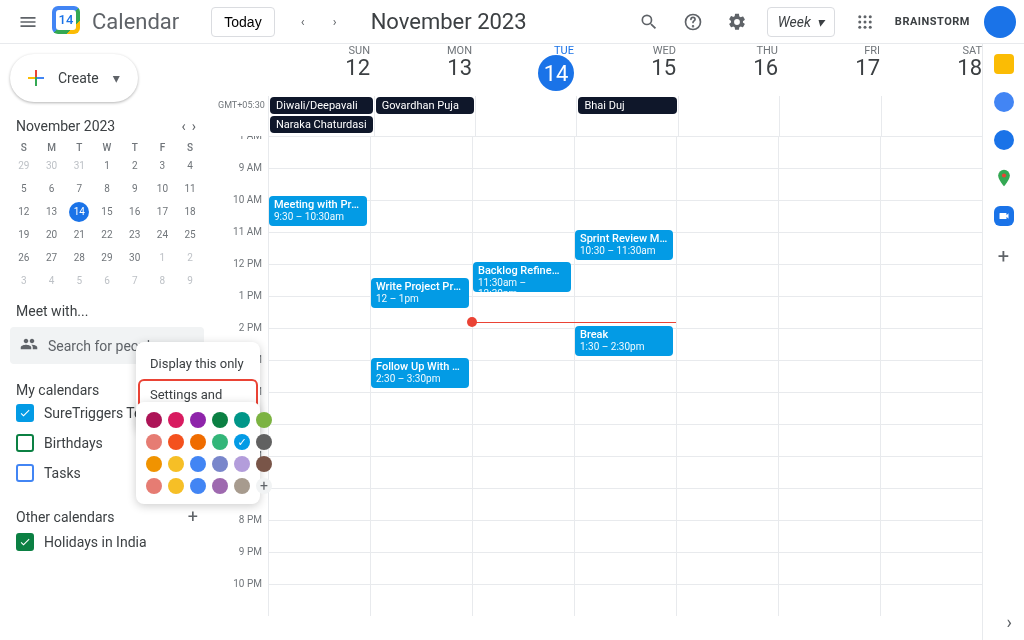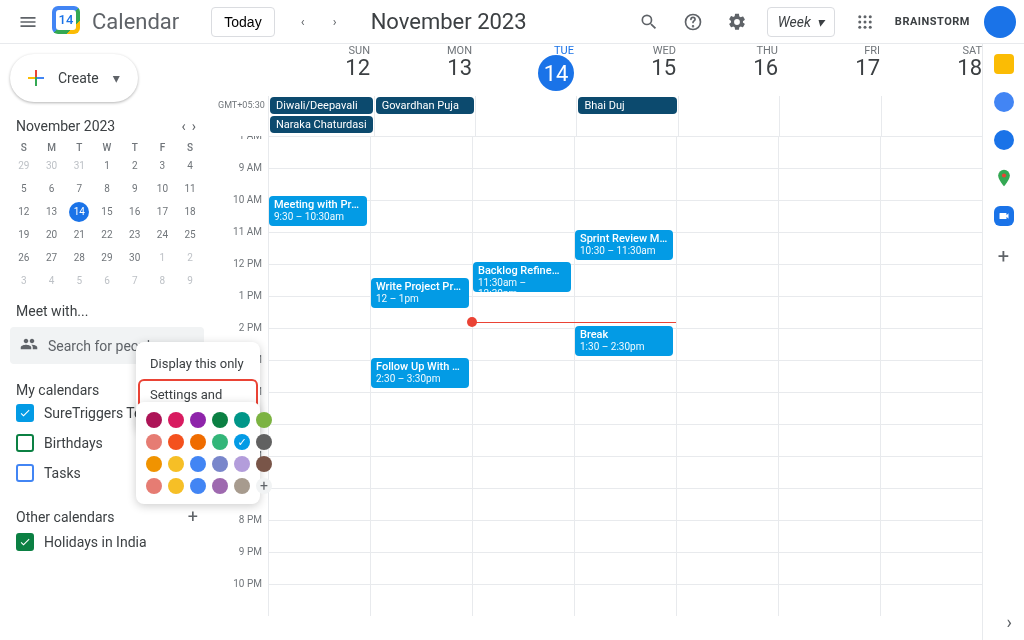--- a/index.html
+++ b/index.html
@@ -43,21 +43,21 @@
   .dayhead-row { display:flex; margin-left:50px; height:52px; }
   .dayhead { flex:1; text-align:right; }
   .dow { font-size:11px; color:#70757a; text-transform:uppercase; }
   .dnum { font-size:22px; color:#3c4043; margin-top:-2px; }
   .dayhead.today .dow { color:#1a73e8; }
   .dayhead.today .dnum { background:#1a73e8; color:#fff; width:36px; height:36px; border-radius:50%; display:inline-flex; align-items:center; justify-content:center; }
   .allday-row { display:flex; margin-left:0; position:relative; }
   .tz { width:50px; text-align:left; font-size:9px; color:#70757a; padding-right:6px; padding-top:4px; }
   .allday-cells { flex:1; display:flex; }
   .allday-cell { flex:1; border-left:1px solid #e8eaed; min-height:28px; padding:1px; }
-  .chip-green { background:#0c4a6e; color:#fff; font-size:11px; padding:2px 6px; border-radius:4px; margin-bottom:2px; white-space:nowrap; overflow:hidden; text-overflow:ellipsis; cursor:pointer; }
+  .chip-green { background:#0f172a; color:#fff; font-size:11px; padding:2px 6px; border-radius:4px; margin-bottom:2px; white-space:nowrap; overflow:hidden; text-overflow:ellipsis; cursor:pointer; }
   .hour-grid { position:relative; margin-left:0; height:500px; overflow:hidden; }
   .hour-row { display:flex; height:32px; }
   .hour-lbl { width:50px; text-align:right; font-size:10px; color:#70757a; padding-right:6px; transform:translateY(-6px); }
   .hour-cells { flex:1; display:flex; border-top:1px solid #e8eaed; }
   .hour-cell { flex:1; border-left:1px solid #e8eaed; }
   .evt { position:absolute; background:#039be5; color:#fff; font-size:11px; padding:2px 5px; border-radius:4px; overflow:hidden; cursor:pointer; }
   .evt .t1 { font-weight:500; white-space:nowrap; overflow:hidden; text-overflow:ellipsis; }
   .evt .t2 { font-size:10px; opacity:.95; }
   .nowline { position:absolute; height:1px; background:#ea4335; }
   .nowdot { position:absolute; width:10px; height:10px; background:#ea4335; border-radius:50%; transform:translate(-5px,-5px); }

